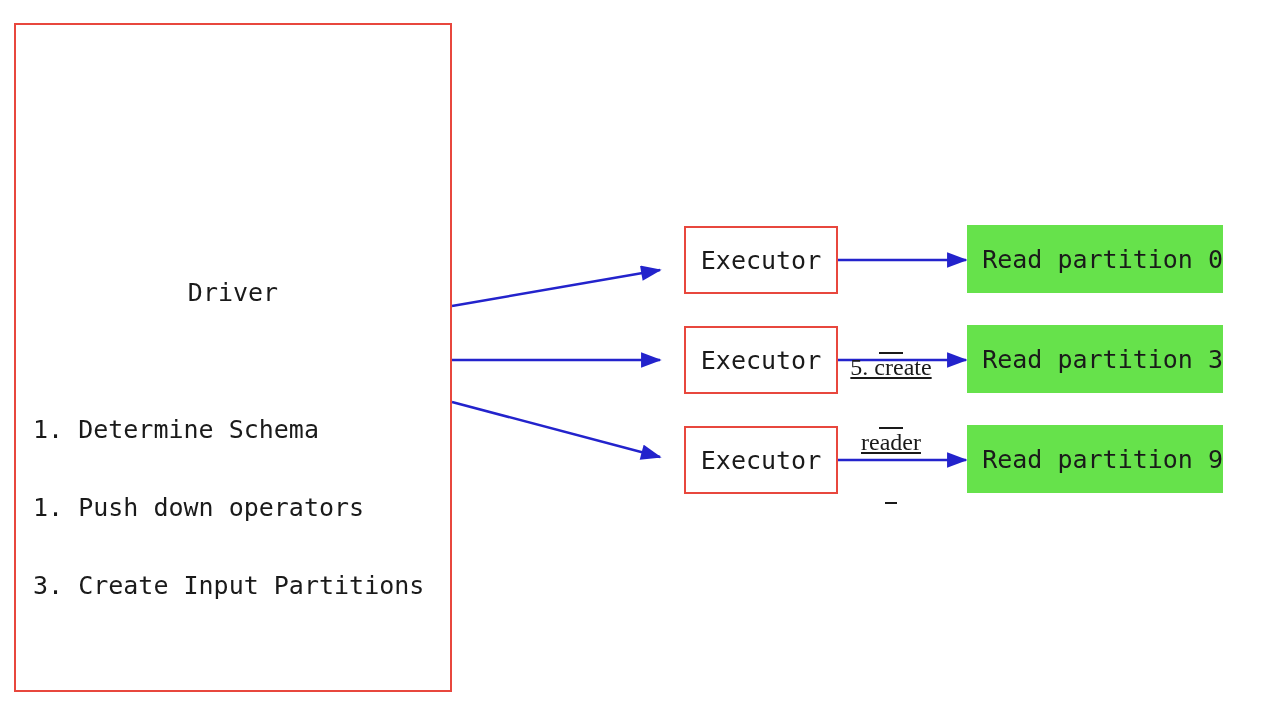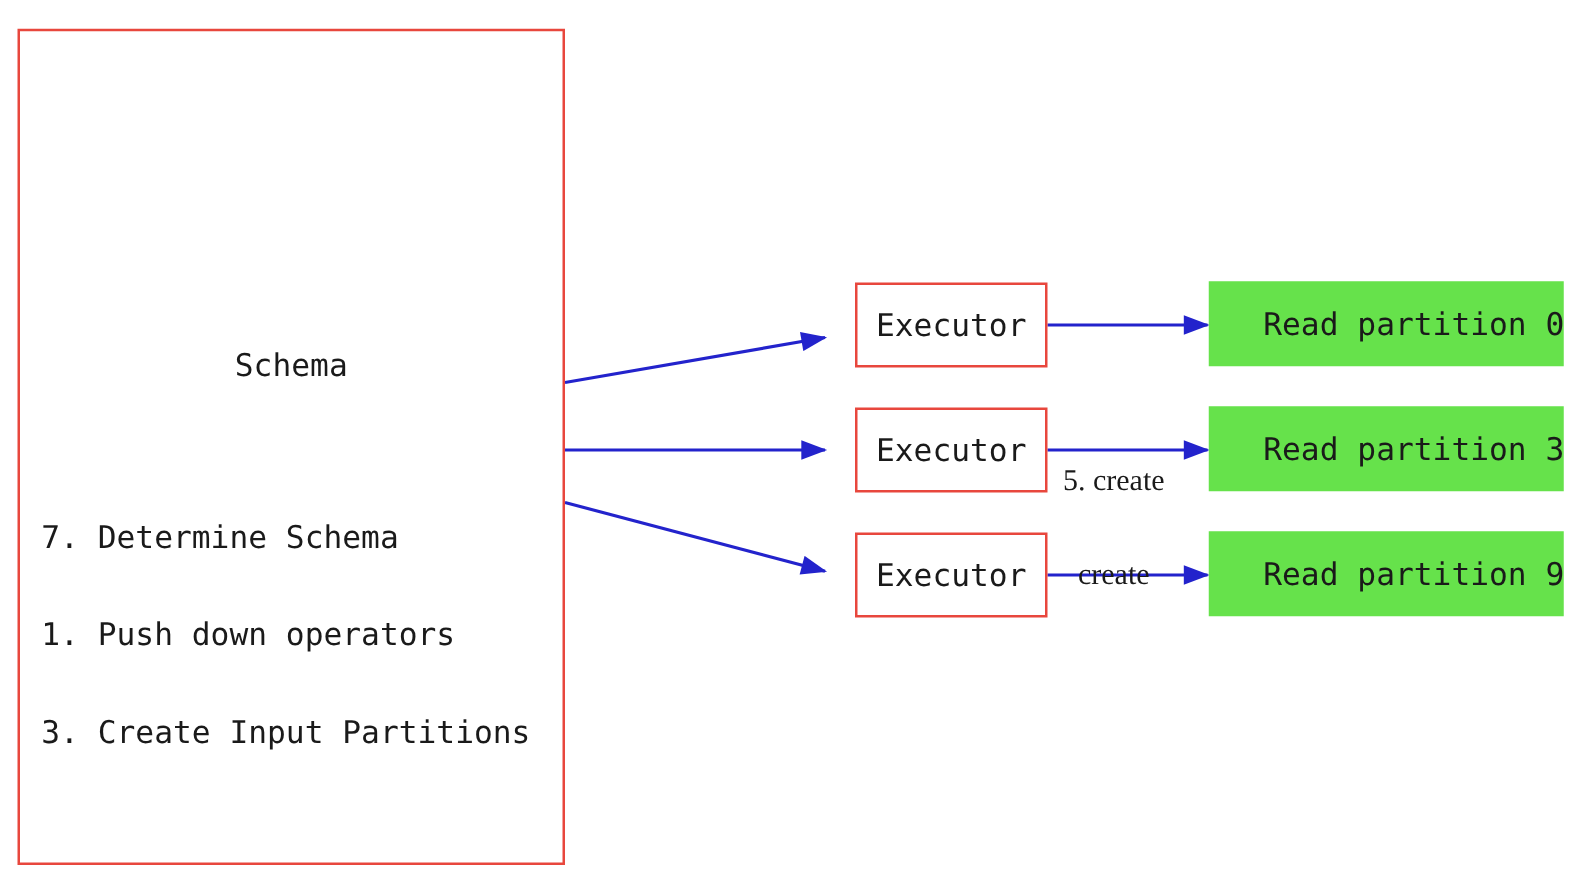--- a/index.html
+++ b/index.html
@@ -61,43 +61,43 @@
     font-size: 25px;
     white-space: pre;
     margin-left: 24px;
   }
   .executor-1 { top: 226px; }
   .executor-2 { top: 326px; }
   .executor-3 { top: 426px; }
   .partition-box {
     position: absolute;
     left: 967px;
-    width: 284px; height: 68px;
+    width: 256px; height: 68px;
     background: var(--partition-green);
     display: flex;
     align-items: center;
-    justify-content: center;
+    justify-content: flex-end;
     font-size: 25px;
     white-space: pre;
     padding-left: 44px;
   }
   .partition-1 { top: 225px; }
   .partition-2 { top: 325px; }
   .partition-3 { top: 425px; }
   .edge-label {
     position: absolute;
     text-align: center;
     font-family: "Liberation Serif", serif;
     font-size: 24px;
     line-height: 25px;
     color: var(--text-black);
     white-space: pre;
   }
   .serialize-label { left: 468px; top: 307px; width: 178px; }
-  .reader-label   { left: 830px; top: 323px; width: 122px; }
+  .reader-label   { left: 830px; top: 305px; width: 122px; text-decoration: underline; }
   .arrow-line { stroke: var(--arrow-blue); stroke-width: 2.5; fill: none; }
   .arrow-head { fill: var(--arrow-blue); }
 </style>
 </head>
 <body>
 
 <div class="canvas">
 
   <svg class="arrow-layer" viewBox="0 0 1270 710" xmlns="http://www.w3.org/2000/svg">
     <defs>
@@ -107,32 +107,32 @@
     </defs>
     <line class="arrow-line" x1="452" y1="306" x2="660" y2="270" marker-end="url(#ah)"></line>
     <line class="arrow-line" x1="452" y1="360" x2="660" y2="360" marker-end="url(#ah)"></line>
     <line class="arrow-line" x1="452" y1="402" x2="660" y2="457" marker-end="url(#ah)"></line>
     <line class="arrow-line" x1="817" y1="260" x2="966" y2="260" marker-end="url(#ah)"></line>
     <line class="arrow-line" x1="817" y1="360" x2="966" y2="360" marker-end="url(#ah)"></line>
     <line class="arrow-line" x1="817" y1="460" x2="966" y2="460" marker-end="url(#ah)"></line>
   </svg>
 
   <div class="driver-box">
-    <div class="driver-title">Schema</div>
+    <div class="driver-title">Driver</div>
     <div class="driver-steps">
-      <div>7. Determine Schema</div>
+      <div>1. Determine Schema</div>
       <div>1. Push down operators</div>
       <div>3. Create Input Partitions</div>
     </div>
   </div>
 
 
   <div class="edge-label reader-label">
     <div>5. create</div>
-    <div>create</div>
+    <div>reader</div>
   </div>
 
   <div class="executor-box executor-1">
     <span>Executor</span>
   </div>
   <div class="executor-box executor-2">
     <span>Executor</span>
   </div>
   <div class="executor-box executor-3">
     <span>Executor</span>

